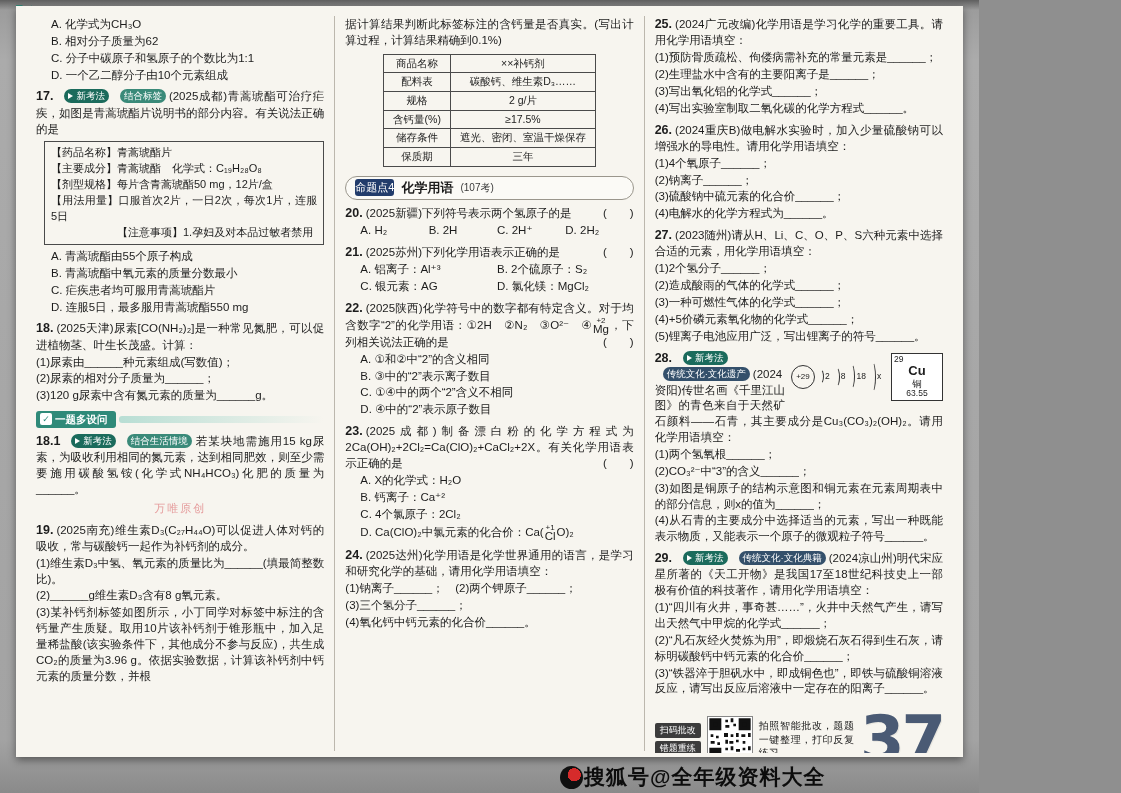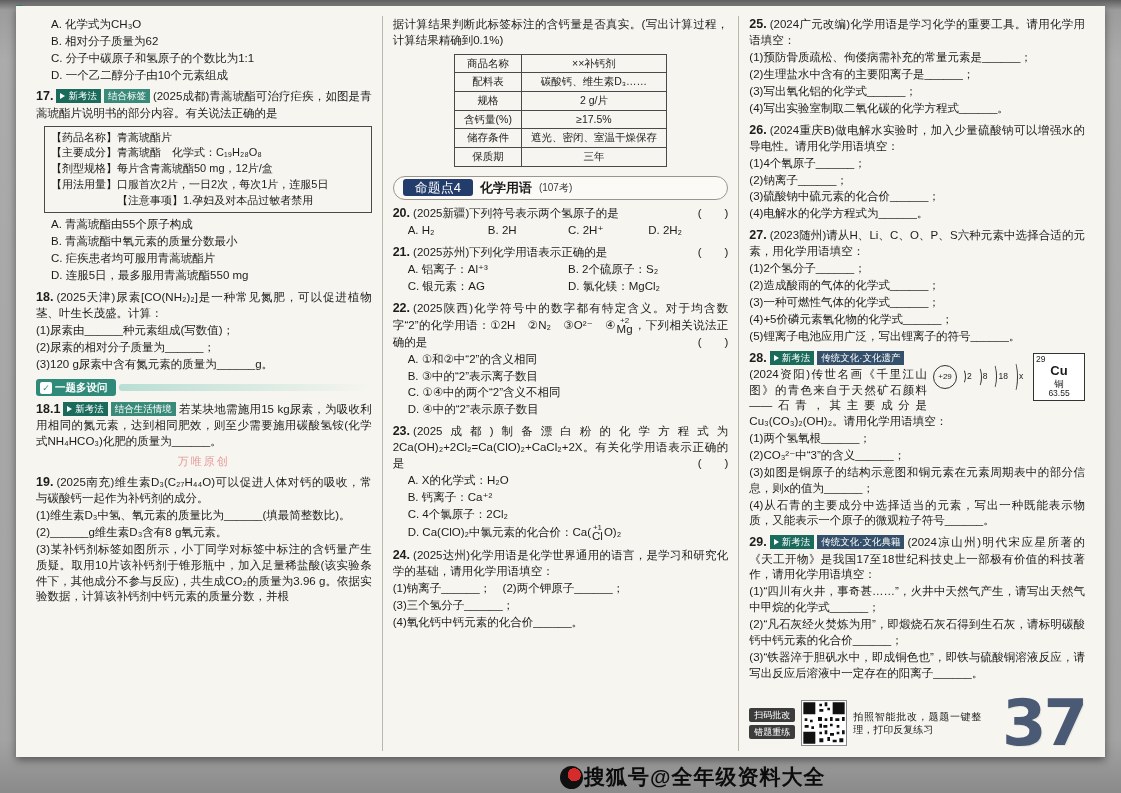--- a/index.html
+++ b/index.html
@@ -1,34 +1,34 @@
 <!DOCTYPE html>
 <html><head>
 <meta charset="utf-8">
 <style>
   *{margin:0;padding:0;box-sizing:border-box;}
   html,body{width:1121px;height:793px;}
   body{font-family:"Liberation Sans","DejaVu Sans",sans-serif;background:#8f8f8f;}
-  .scan{position:relative;width:1121px;height:793px;overflow:hidden;
+  .scan{position:relative;width:979px;height:793px;overflow:hidden;
         background:linear-gradient(180deg,#5f5f5f 0,#9c9c9c 10px,#ababab 60px,#a3a3a3 740px,#8a8a8a 793px);}
   .page{position:absolute;left:16px;right:16px;top:6px;bottom:36px;background:#f7f5ef;
         box-shadow:0 3px 8px rgba(0,0,0,.45);padding:8px 10px 4px;}
   .printmark{position:absolute;top:3px;left:16px;color:#1d8a75;font-size:9px;letter-spacing:2px;}
   .cols{display:flex;height:100%;}
   .col{flex:1;padding:2px 10px 0;overflow:hidden;font-size:11.5px;line-height:1.38;color:#1c1c1c;text-align:justify;}
   .vrule{width:1px;background:#bcb7ad;margin:2px 0;}
 
   .q{position:relative;margin-top:5px;}
   .qnum{font-weight:700;font-size:12.5px;margin-right:3px;}
   .opt{margin-top:1px;padding-left:15px;}
   .part{margin-top:1px;}
   .bracket{position:absolute;right:0;bottom:0;}
 
   .tag{display:inline-block;background:#1b6b5c;color:#fff;font-size:9.5px;line-height:14px;
-       padding:0 4px;border-radius:0;margin:0 3px 0 0;vertical-align:1px;white-space:nowrap;}
+       padding:0 4px;border-radius:7px;margin:0 3px 0 8px;vertical-align:1px;white-space:nowrap;}
   .tag .tg-ic{display:inline-block;width:0;height:0;border-left:5px solid #fff;
        border-top:3px solid transparent;border-bottom:3px solid transparent;margin-right:3px;}
   .tag2{background:#3a8a79;}
   .tag3{background:#34506b;}
 
   .leaflet{border:1.2px solid #4a4a4a;margin:4px 0 4px 8px;padding:3px 6px;font-size:11px;line-height:1.45;}
   .leaflet div:last-child{padding-left:66px;}
 
   .multiask{display:flex;align-items:center;margin-top:7px;}
   .ma-pill{background:#2f8a79;color:#fff;font-size:10.5px;font-weight:700;padding:1px 8px 1px 4px;
@@ -36,21 +36,21 @@
   .ma-check{font-style:normal;display:inline-block;width:12px;height:12px;background:#fff;color:#2f8a79;
            border-radius:2px;font-size:9px;line-height:12px;text-align:center;font-weight:700;}
   .ma-bar{height:7px;flex:1;background:linear-gradient(90deg,#b8ded4,rgba(247,245,239,0));margin-left:3px;border-radius:3px;}
   .brand{color:#e59c9c;text-align:center;font-size:11px;margin-top:4px;letter-spacing:2px;}
 
   .label-table{border-collapse:collapse;margin:5px auto 6px;font-size:10.5px;line-height:1.3;border-radius:15px;}
   .label-table td{border:1px solid #4a4a4a;padding:2px 9px;text-align:center;}
 
   .topic{display:flex;align-items:center;gap:7px;border:1px solid #9a968c;border-radius:13px;
          padding:2px 9px;margin:9px 0 4px;background:#fbfaf6;}
-  .topic-badge{background:#223c6b;color:#fff;border-radius:3px;padding:0 12px;font-size:13px;line-height:17px;white-space:nowrap;}
+  .topic-badge{background:#223c6b;color:#fff;border-radius:3px;padding:0 0;font-size:11px;line-height:17px;white-space:nowrap;}
   .topic-title{font-weight:700;font-size:13px;}
   .topic-count{font-size:10px;color:#3a3a3a;}
 
   .opts4{display:flex;padding-left:15px;margin-top:1px;}
   .opts4 span{flex:1;}
   .optrow{display:flex;padding-left:15px;margin-top:1px;}
   .optrow span{flex:1;}
 
   .valence{display:inline-block;text-align:center;vertical-align:-4px;line-height:1;margin:0 1px;}
   .valence .vt{display:block;font-size:8px;line-height:7px;}

